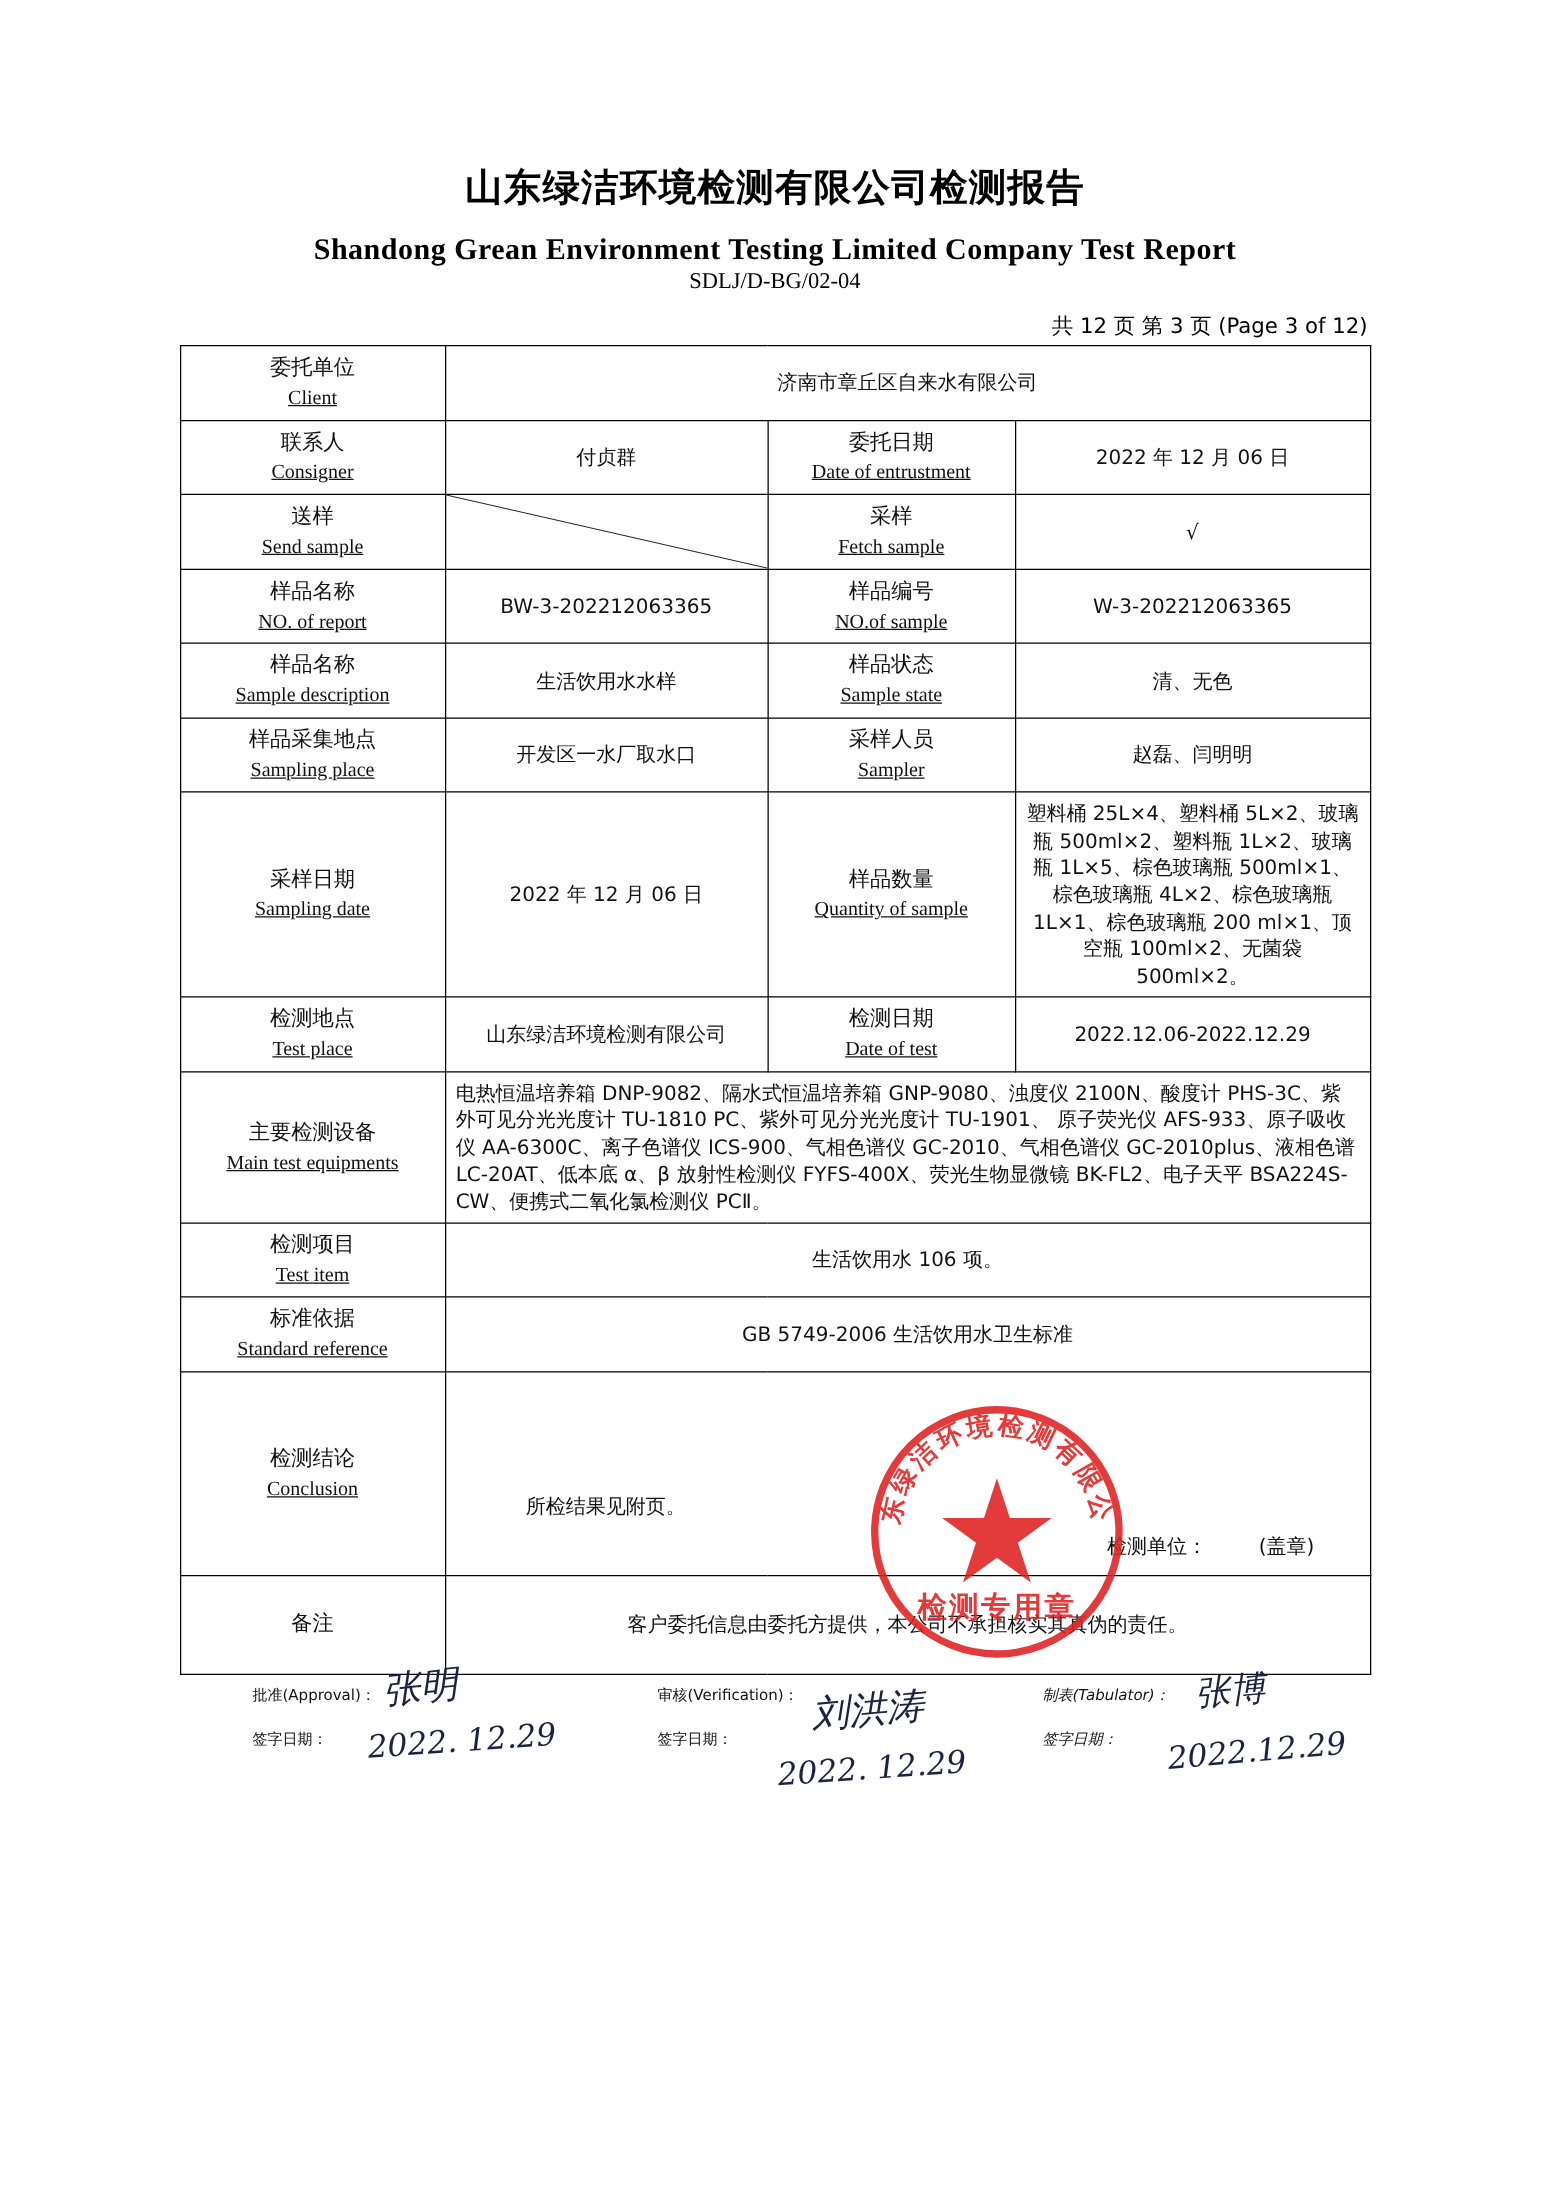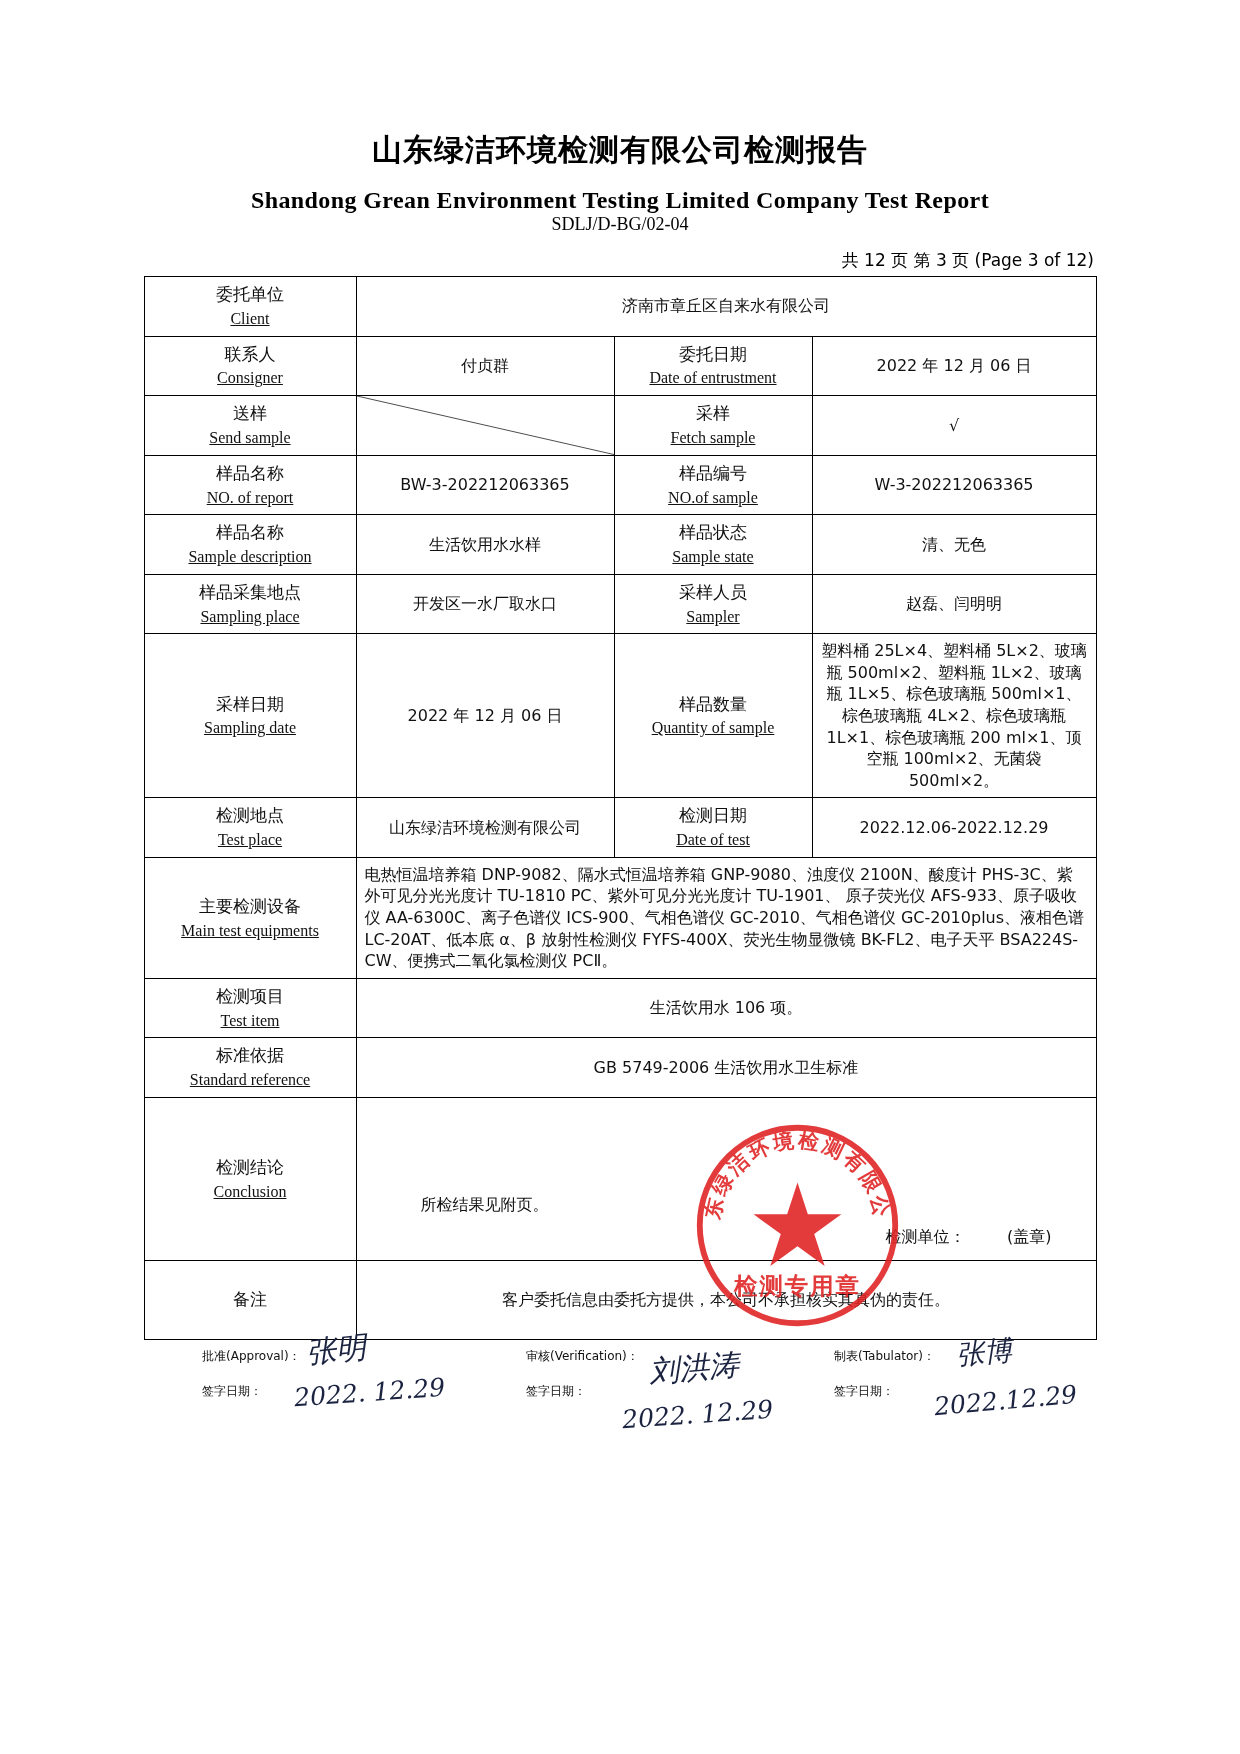--- a/index.html
+++ b/index.html
@@ -161,21 +161,21 @@
   }
   .sig-col {
     position: absolute;
     top: 8px;
     font-size: 12px;
   }
   .sig-col .row1 { white-space: nowrap; }
   .sig-col .row2 { white-space: nowrap; margin-top: 18px; }
   .sig-1 { left: 58px; }
   .sig-2 { left: 382px; }
-  .sig-3 { left: 690px; }
+  .sig-3 { left: 690px; font-style: italic; }
   .handwriting {
     font-family: "DejaVu Serif", serif;
     font-style: italic;
     color: #1b2340;
     position: absolute;
     white-space: nowrap;
   }
   .hw-name1 { left: 162px; top: -10px; font-size: 30px; transform: rotate(-6deg); }
   .hw-date1 { left: 150px; top: 38px; font-size: 25px; transform: rotate(-4deg); }
   .hw-name2 { left: 505px; top: 8px; font-size: 30px; transform: rotate(-5deg); }

